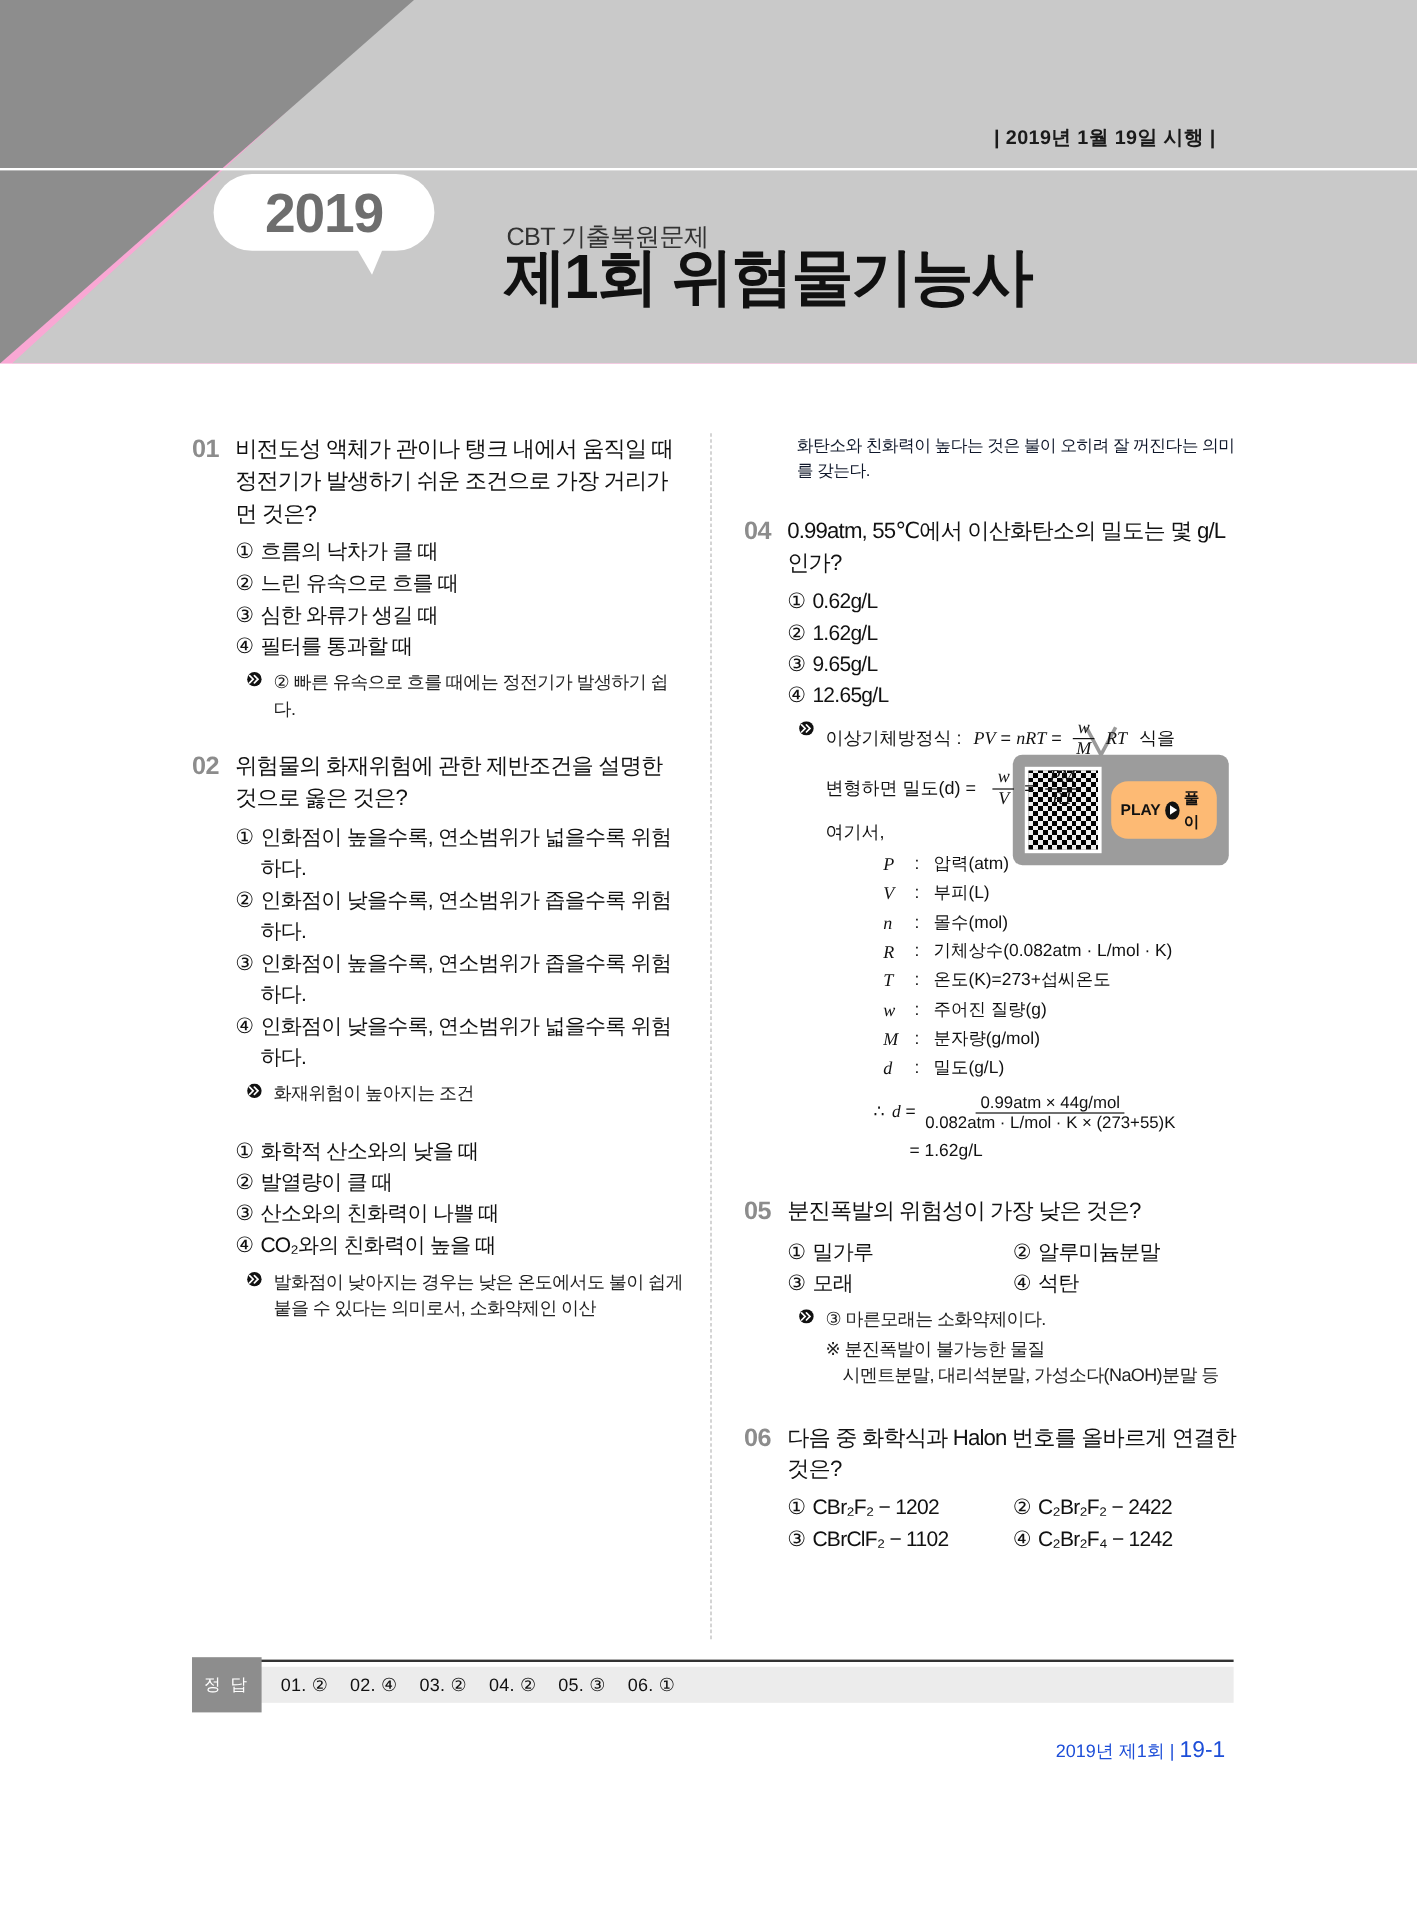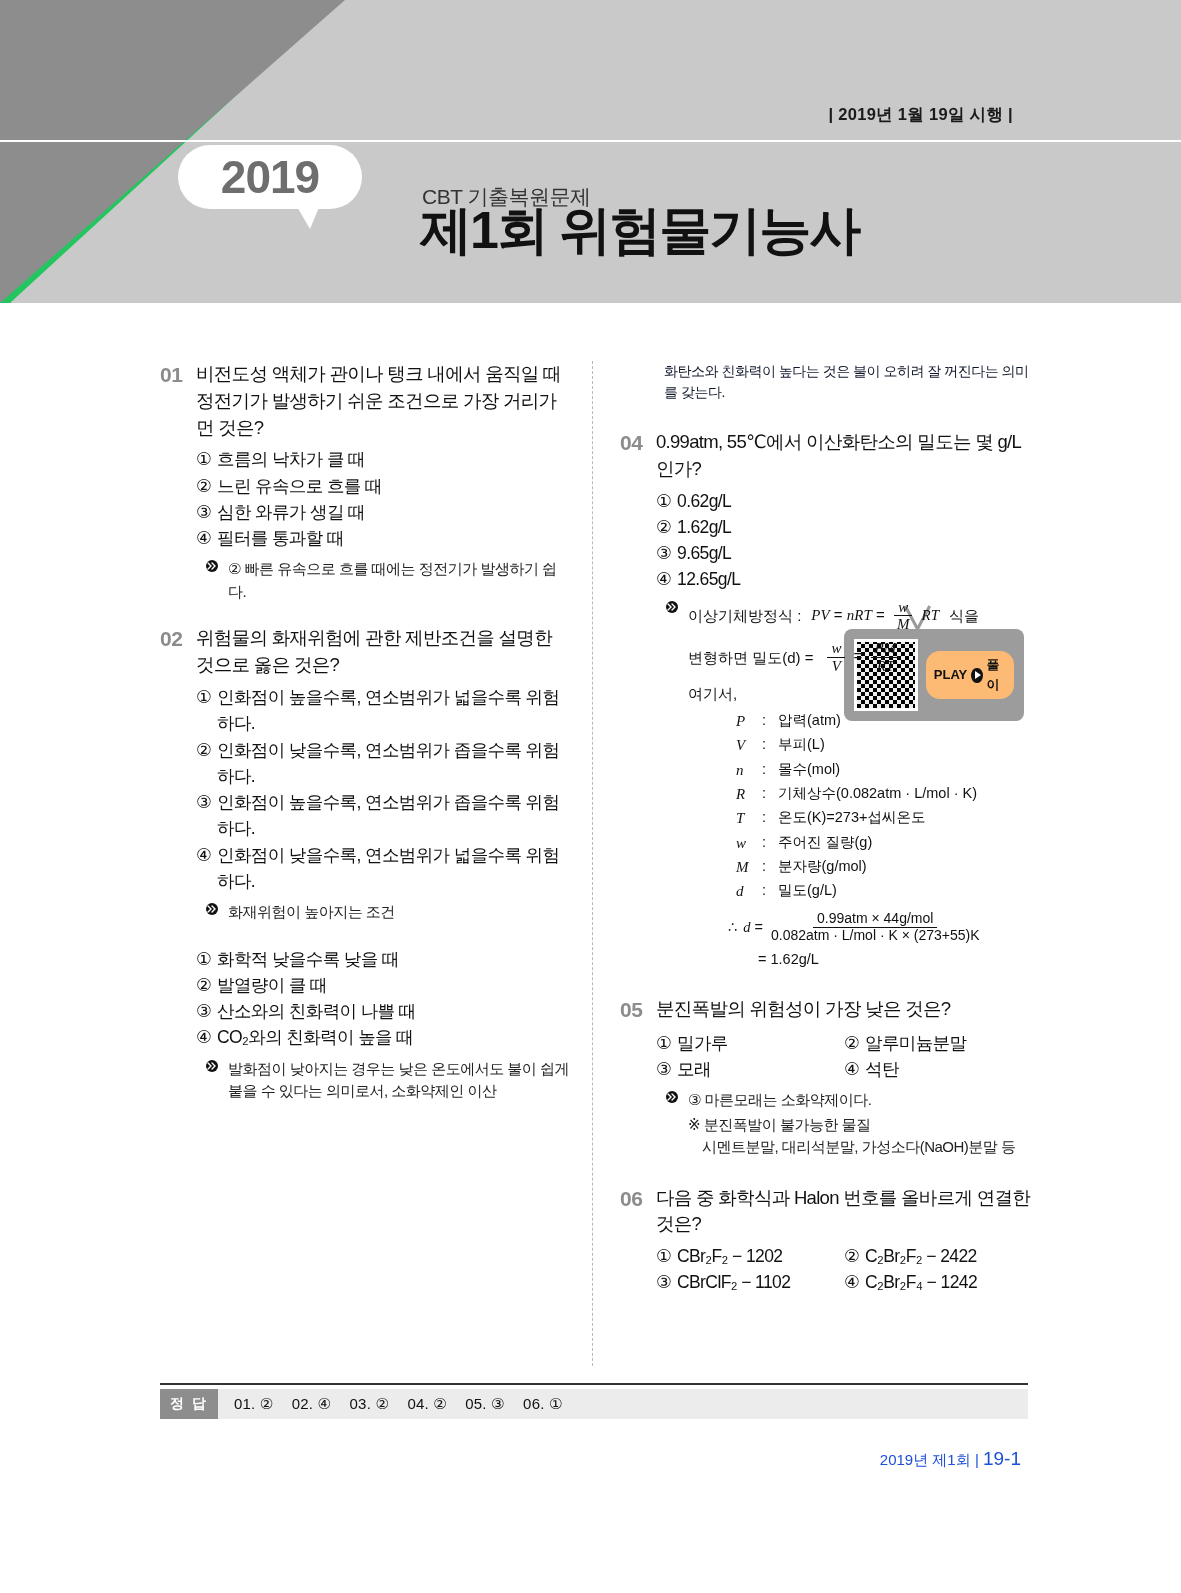--- a/index.html
+++ b/index.html
@@ -11,21 +11,21 @@
     color: #1a1a1a;
     position: relative;
     overflow: hidden;
   }
 
   
   .header {
     position: relative;
     width: 1181px;
     height: 303px;
-    background: #22c55e;
+    background: #f9a8d4;
     overflow: hidden;
   }
   .hdr-stripe2 {
     position: absolute;
     left: 0; top: 0;
     width: 1181px; height: 303px;
     background: #c9c9c9;
     clip-path: polygon(340px 0, 1181px 0, 1181px 303px, 10px 303px);
   }
   .hdr-tri {
@@ -308,25 +308,25 @@
     width: 868px;
     height: 30px;
     background: #ececec;
     display: flex;
     align-items: center;
   }
   .ans-tag {
     background: #8d8d8d;
     color: #fff;
     font-size: 14px;
-    font-weight: bold;
+    font-weight: normal;
     padding: 4px 10px;
     letter-spacing: 2px;
     margin-right: 16px;
-    height: 30px;
+    height: 46px;
     display: flex; align-items: center;
   }
   .ans-list {
     font-size: 15px;
     letter-spacing: 0.2px;
     color: #111;
   }
   .ans-list span { margin-right: 14px; }
   .pagefoot {
     position: absolute;
@@ -424,21 +424,21 @@
             </svg>
           </span>
         <span>화재위험이 높아지는 조건</span>
       </div>
     </div>
 
     <div class="q">
       <div class="choices">
         <div class="choice">
           <span class="mk">①</span>
-          <span class="tx">화학적 낮을수록 낮을 때</span>
+          <span class="tx">화학적 산소와의 낮을 때</span>
         </div>
         <div class="choice">
           <span class="mk">②</span>
           <span class="tx">발열량이 클 때</span>
         </div>
         <div class="choice">
           <span class="mk">③</span>
           <span class="tx">산소와의 친화력이 나쁠 때</span>
         </div>
         <div class="choice">

